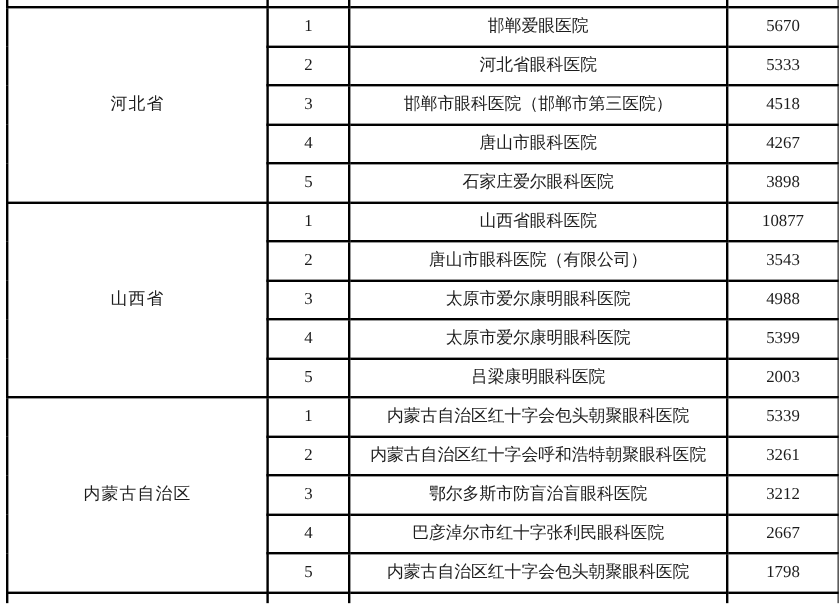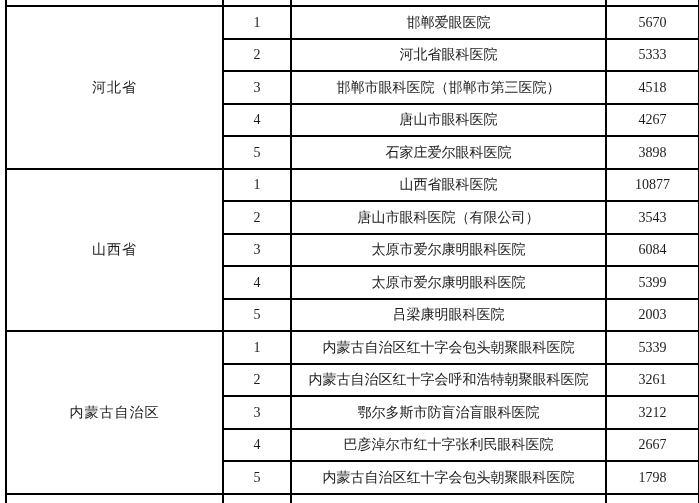--- a/index.html
+++ b/index.html
@@ -95,21 +95,21 @@
         <td>10877</td>
       </tr>
       <tr class="full">
         <td>2</td>
         <td>唐山市眼科医院（有限公司）</td>
         <td>3543</td>
       </tr>
       <tr class="full">
         <td>3</td>
         <td>太原市爱尔康明眼科医院</td>
-        <td>6084</td>
+        <td>4988</td>
       </tr>
       <tr class="full">
         <td>4</td>
         <td>太原市爱尔康明眼科医院</td>
         <td>5399</td>
       </tr>
       <tr class="full">
         <td>5</td>
         <td>吕梁康明眼科医院</td>
         <td>2003</td>

